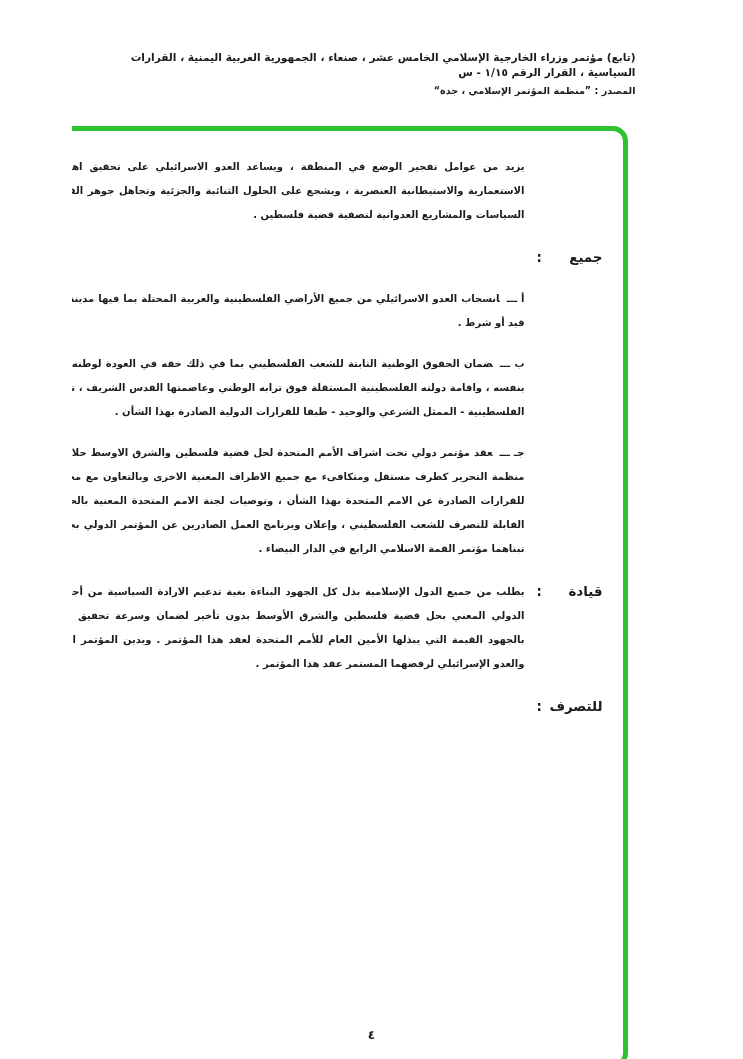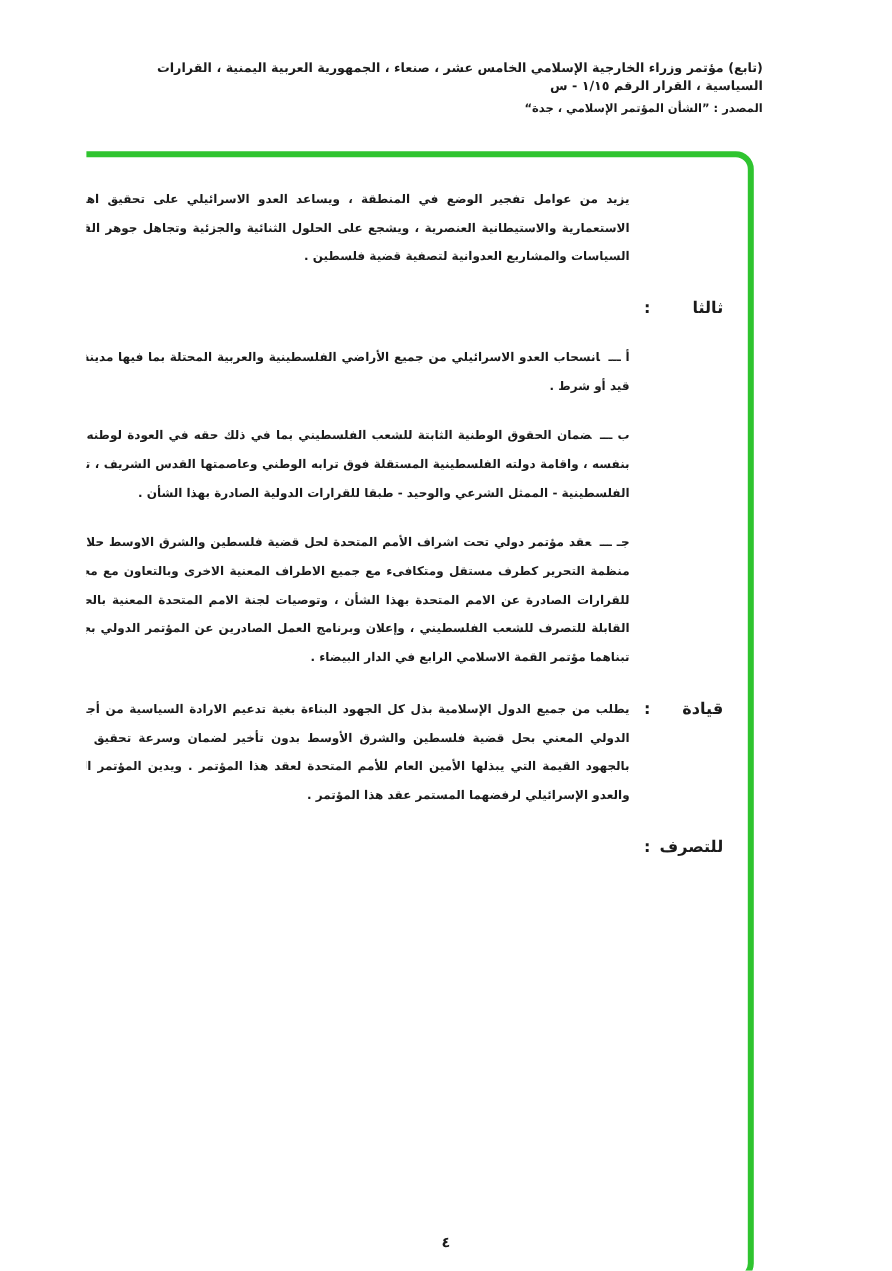--- a/index.html
+++ b/index.html
@@ -78,30 +78,30 @@
     font-family: "DejaVu Sans", sans-serif;
   }
 </style>
 </head>
 <body>
 
 <div class="page">
 
   <header class="doc-header">
     <div class="line1">(تابع) مؤتمر وزراء الخارجية الإسلامي الخامس عشر ، صنعاء ، الجمهورية العربية اليمنية ، القرارات السياسية ، القرار الرقم ١/١٥ - س</div>
-    <div class="line2">المصدر : ”الشأن المؤتمر الإسلامي ، جدة“</div>
+    <div class="line2">المصدر : ”منظمة المؤتمر الإسلامي ، جدة“</div>
   </header>
 
   <div class="resolution-box" style="border-color: rgb(47, 196, 47);">
 
     <p class="para intro">يزيد من عوامل تفجير الوضع في المنطقة ، ويساعد العدو الاسرائيلي على تحقيق اهدافه وسياسته التوسعية الاستعمارية والاستيطانية العنصرية ، ويشجع على الحلول الثنائية والجزئية وتجاهل جوهر القضية ويمهد الطريق أمام السياسات والمشاريع العدوانية لتصفية قضية فلسطين .</p>
 
     <div class="section">
       <div class="label-cell">
-        <span>ثالثا</span>
+        <span>جميع</span>
         <span>:</span>
       </div>
     </div>
 
     <div class="items">
       <p class="para item">
         <span class="item-letter">أ ـــ</span><span>انسحاب العدو الاسرائيلي من جميع الأراضي الفلسطينية والعربية المحتلة بما فيها مدينة القدس الشريف ، ودون قيد أو شرط .</span>
       </p>
       <p class="para item">
         <span class="item-letter">ب ـــ</span><span>ضمان الحقوق الوطنية الثابتة للشعب الفلسطيني بما في ذلك حقه في العودة لوطنه فلسطين وتقرير مصيره بنفسه ، واقامة دولته الفلسطينية المستقلة فوق ترابه الوطني وعاصمتها القدس الشريف ، تحت قيادة منظمة التحرير الفلسطينية - الممثل الشرعي والوحيد - طبقا للقرارات الدولية الصادرة بهذا الشأن .</span>

